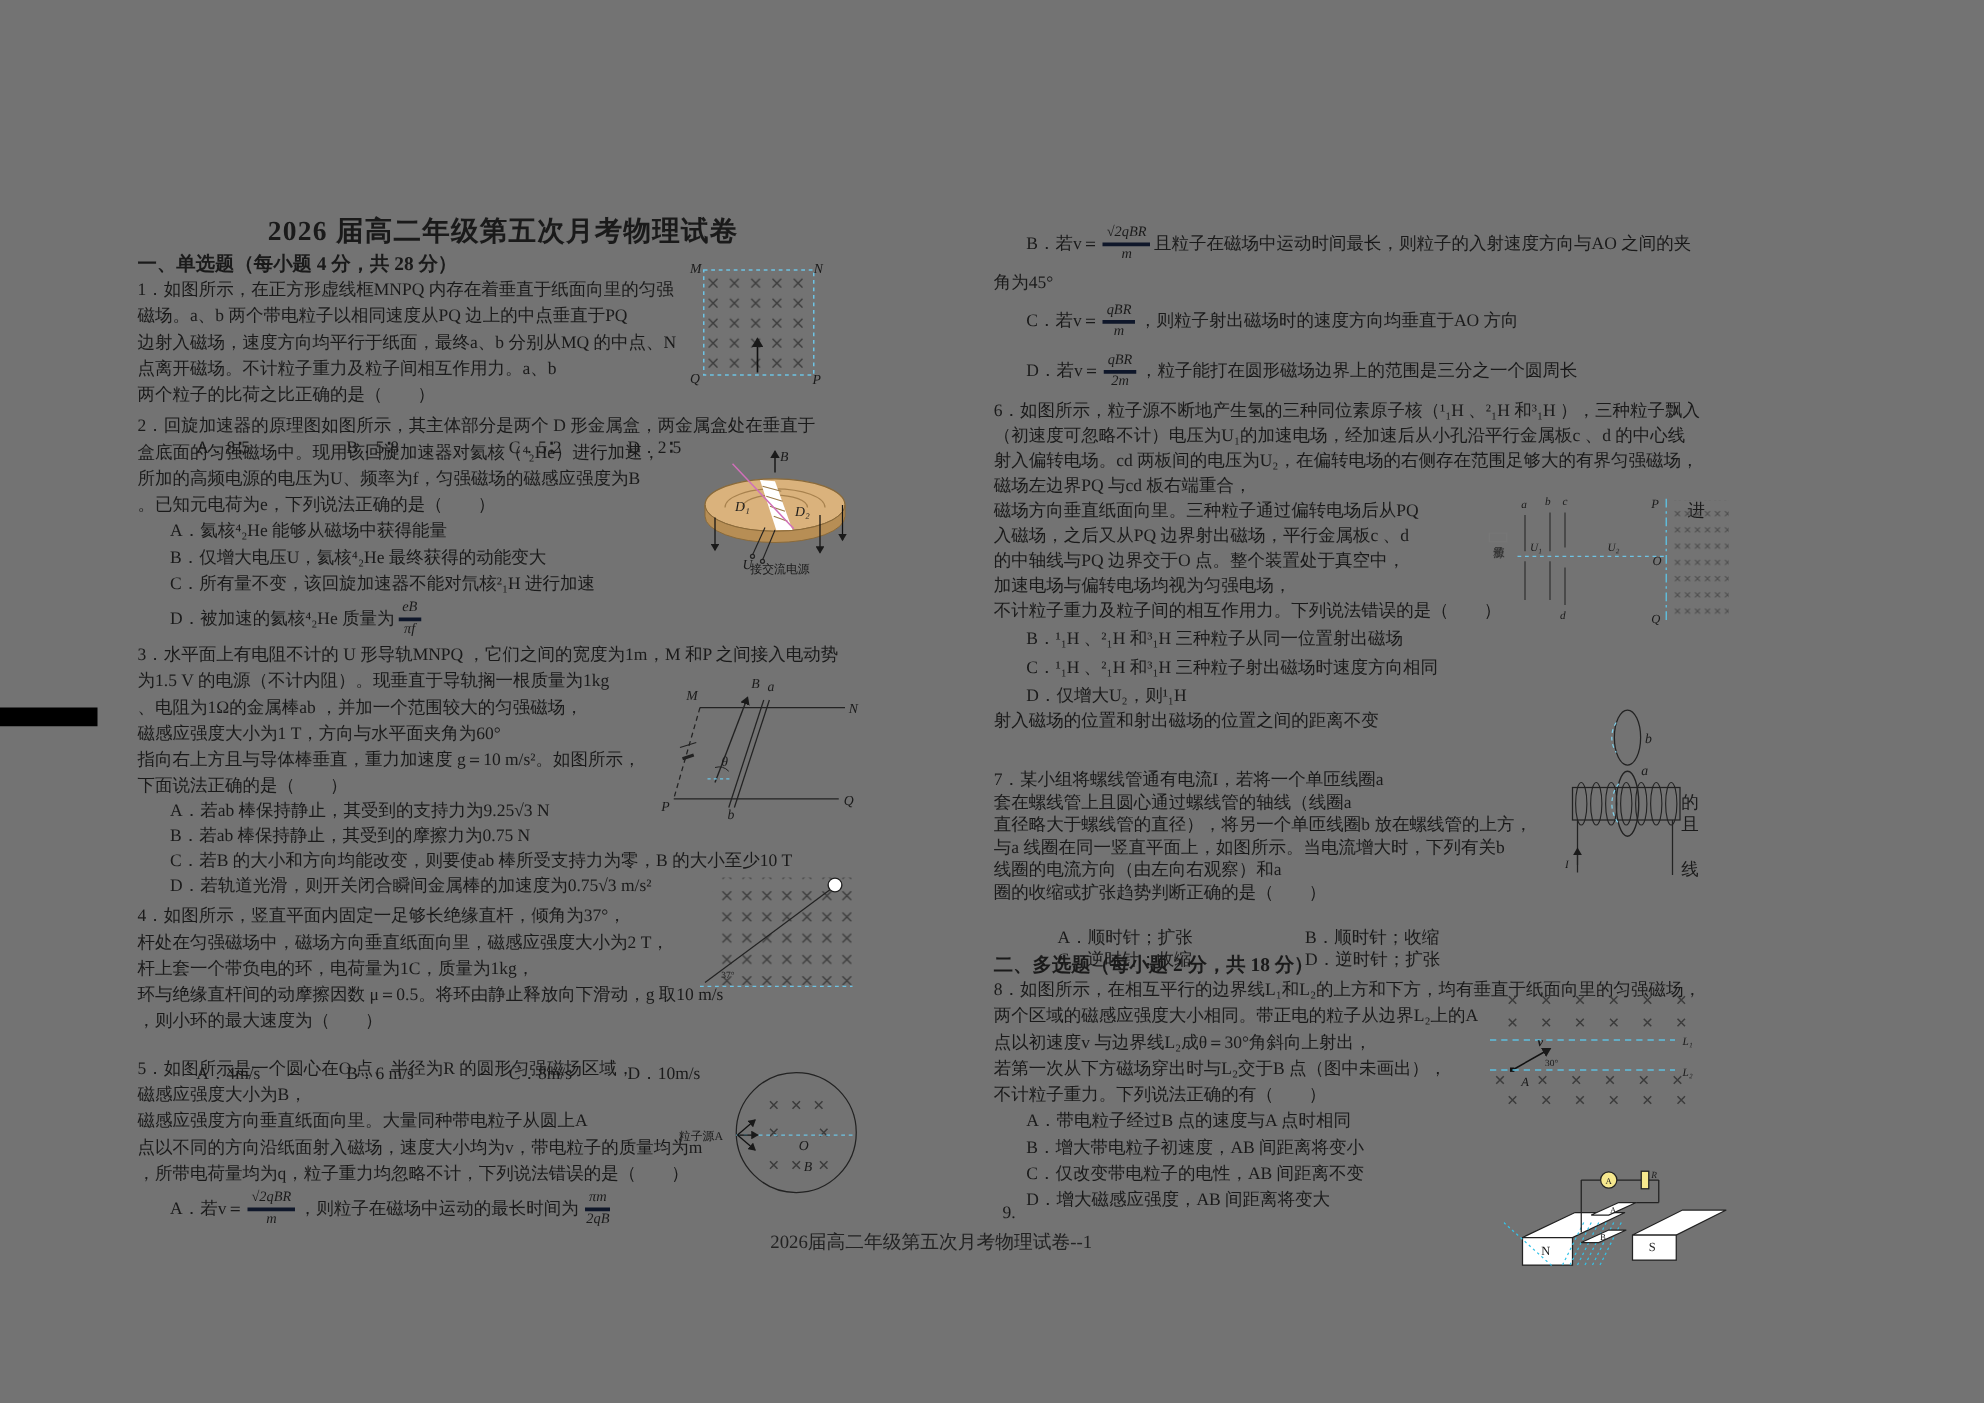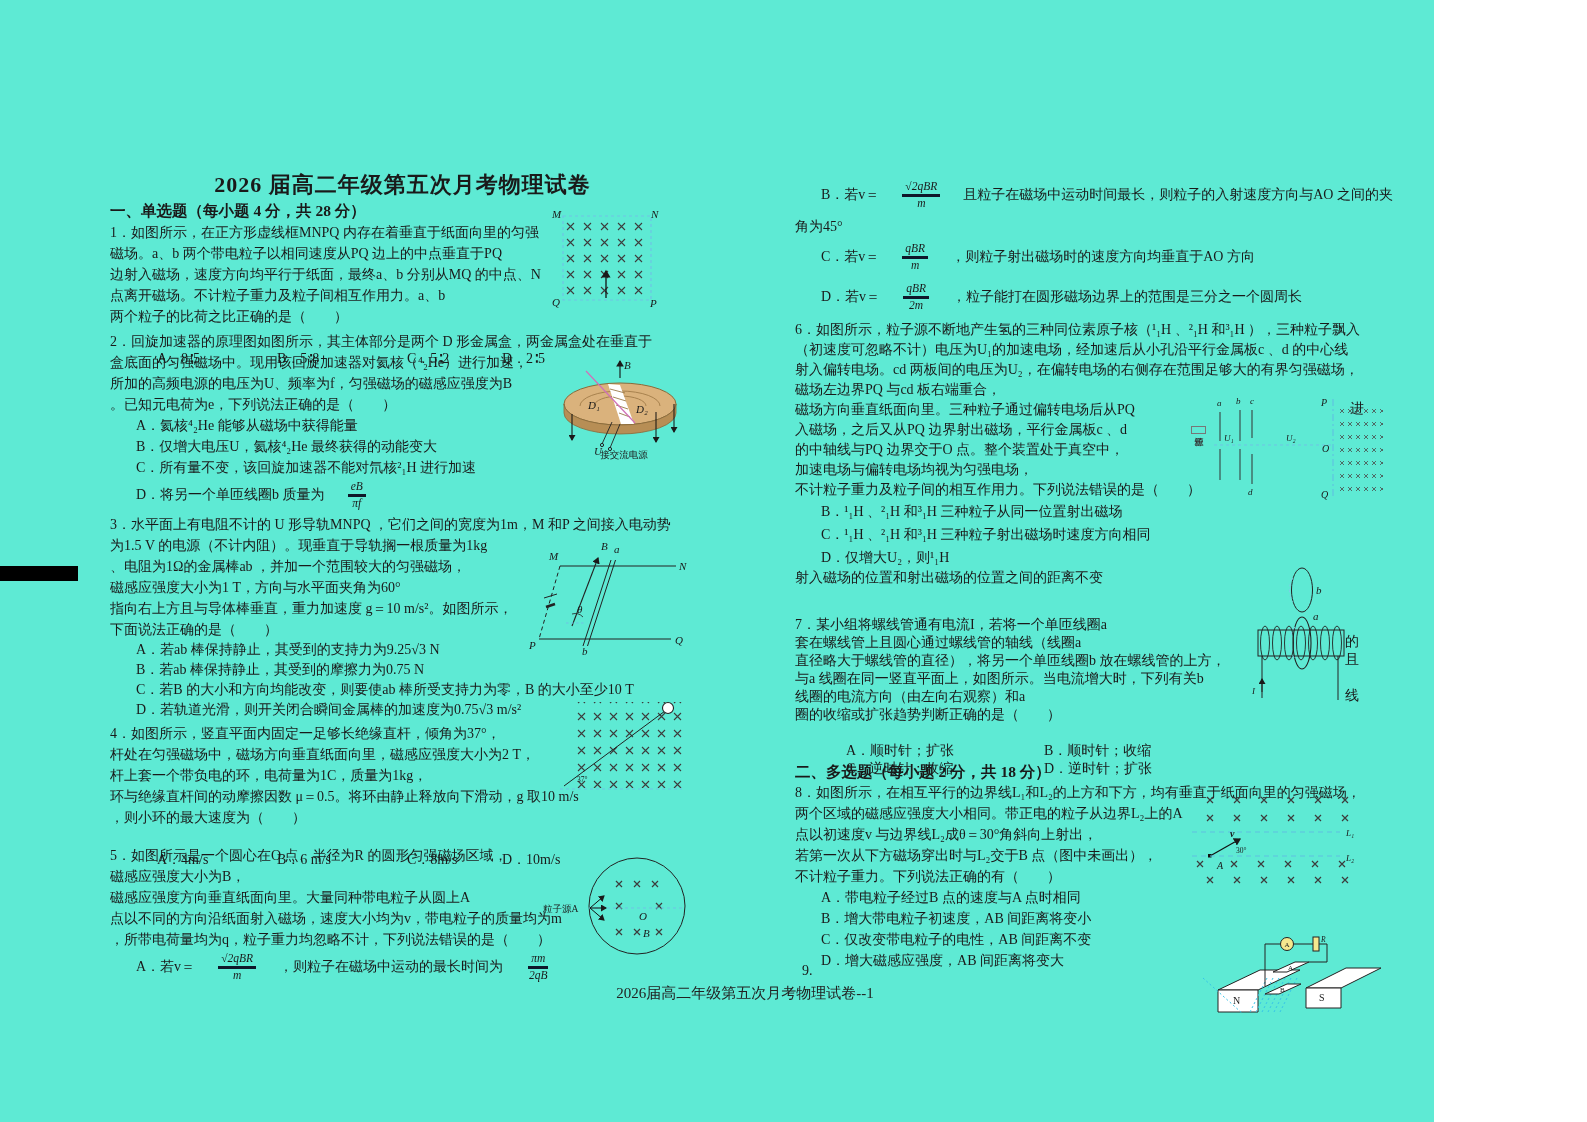--- a/index.html
+++ b/index.html
@@ -1,24 +1,24 @@
 <!DOCTYPE html>
 <html><head>
 <meta charset="utf-8">
 <style>
   html,body{margin:0;padding:0;background:#fff;}
-  #page{position:relative;width:1434px;height:1122px;background:#5eead4;overflow:hidden;
+  #page{position:relative;width:1587px;height:1122px;background:#737373;overflow:hidden;
         font-family:"Liberation Serif","DejaVu Serif",serif;color:#1a1a1a;}
   .blk{position:absolute;left:110px;width:585px;}
   .rblk{position:absolute;left:795px;width:596px;}
   .line{font-size:14px;line-height:21px;height:21px;white-space:pre;}
   .l20{line-height:20px;height:20px;}
   .l23{line-height:23px;height:23px;}
   .l18{line-height:18px;height:18px;}
-  .opt{padding-left:26px;gap:20px;}
+  .opt{padding-left:26px;}
   .opts{padding-left:26px;}
   .tabA{display:inline-block;width:120px;}
   .tabB{display:inline-block;width:130px;}
   .tabC{display:inline-block;width:95px;}
   .row7 span.c1{display:inline-block;width:198px;}
   .fline{display:flex;align-items:center;height:34px;font-size:14px;white-space:pre;}
   .frac{display:inline-flex;flex-direction:column;align-items:center;line-height:1.15;
         font-size:11.5px;margin:0 3px;font-style:italic;}
   .frac .num{border-bottom:3px solid #0f172a;padding:0 3px;}
   .frac .den{padding:0 3px;}
@@ -90,21 +90,21 @@
 
   <div class="blk" style="top:331px">
     <div class="line">2．回旋加速器的原理图如图所示，其主体部分是两个 D 形金属盒，两金属盒处在垂直于</div>
     <div class="line">盒底面的匀强磁场中。现用该回旋加速器对氦核（⁴₂He）进行加速，</div>
     <div class="line">所加的高频电源的电压为U、频率为f，匀强磁场的磁感应强度为B</div>
     <div class="line">。已知元电荷为e，下列说法正确的是（　　）</div>
     <div class="line opt">A．氦核⁴₂He 能够从磁场中获得能量</div>
     <div class="line opt">B．仅增大电压U，氦核⁴₂He 最终获得的动能变大</div>
     <div class="line opt">C．所有量不变，该回旋加速器不能对氘核²₁H 进行加速</div>
     <div class="fline opt">
-      <span>D．将另一个单匝线圈b 质量为</span>
+      <span>D．被加速的氦核⁴₂He 质量为</span>
       <span class="frac"><span class="num">eB</span><span class="den">πf</span></span>
     </div>
   </div>
 
   <svg class="fig" style="left:556px;top:358px" width="130" height="102">
     <line x1="64" y1="20" x2="64" y2="3" stroke="#111" stroke-width="1.1" marker-end="url(#ah)"></line>
     <ellipse cx="64" cy="46" rx="56" ry="21" fill="#dab27c" stroke="#8a6a3a"></ellipse>
     <path d="M8,46 a56,21 0 0 0 112,0 l0,9 a56,21 0 0 1 -112,0 z" fill="#b78e55" stroke="#8a6a3a" stroke-width="0.8"></path>
     <path d="M24,48 a40,15 0 0 1 80,0" fill="none" stroke="#a8824e"></path>
     <path d="M38,48 a26,10 0 0 1 52,0" fill="none" stroke="#a8824e"></path>

